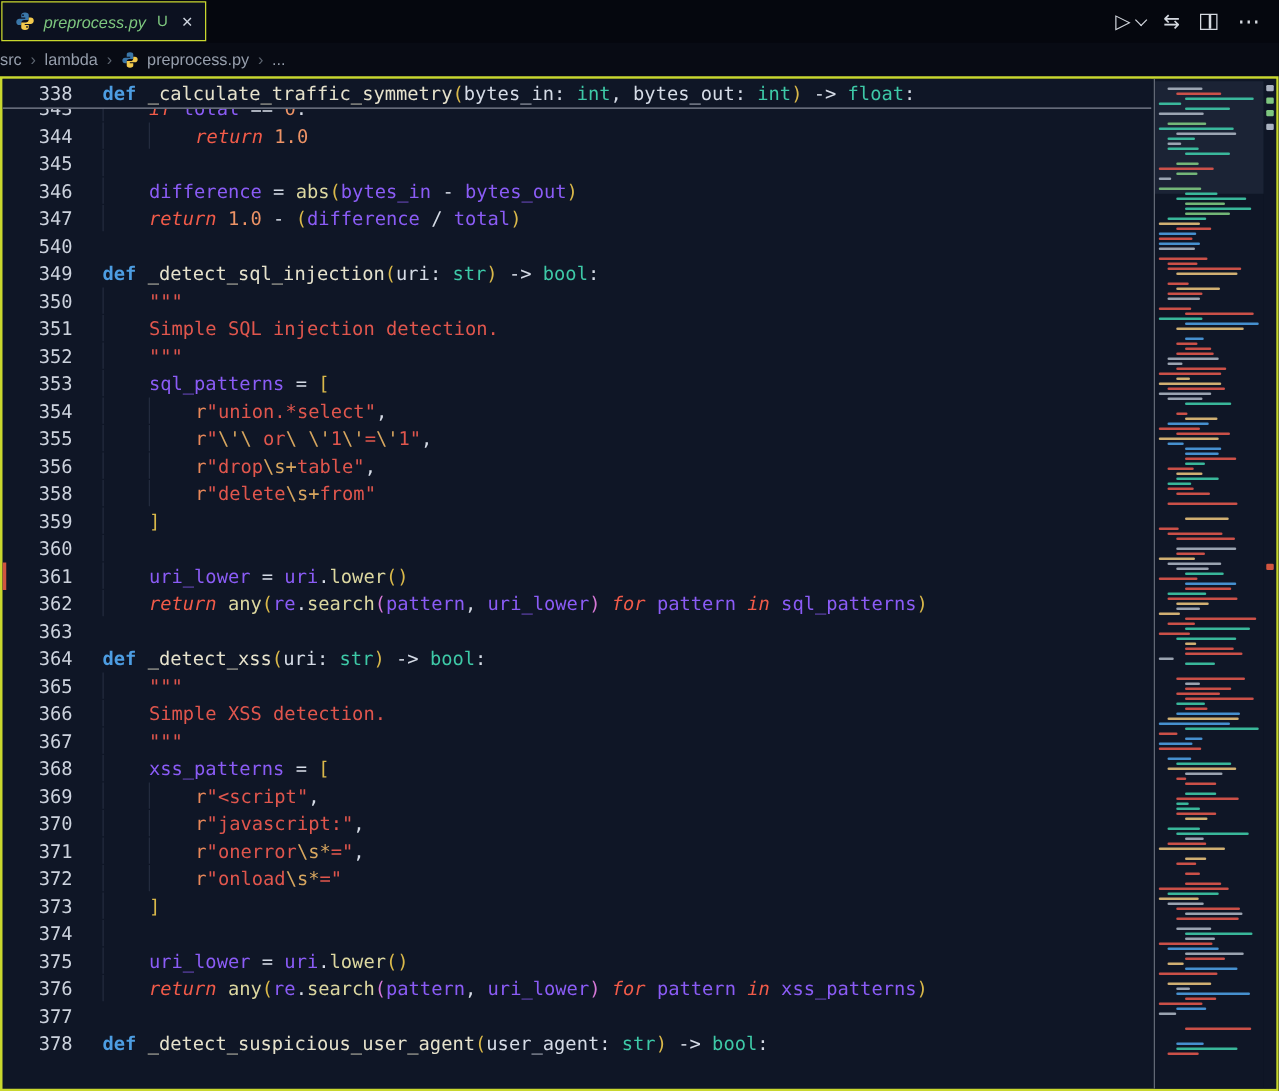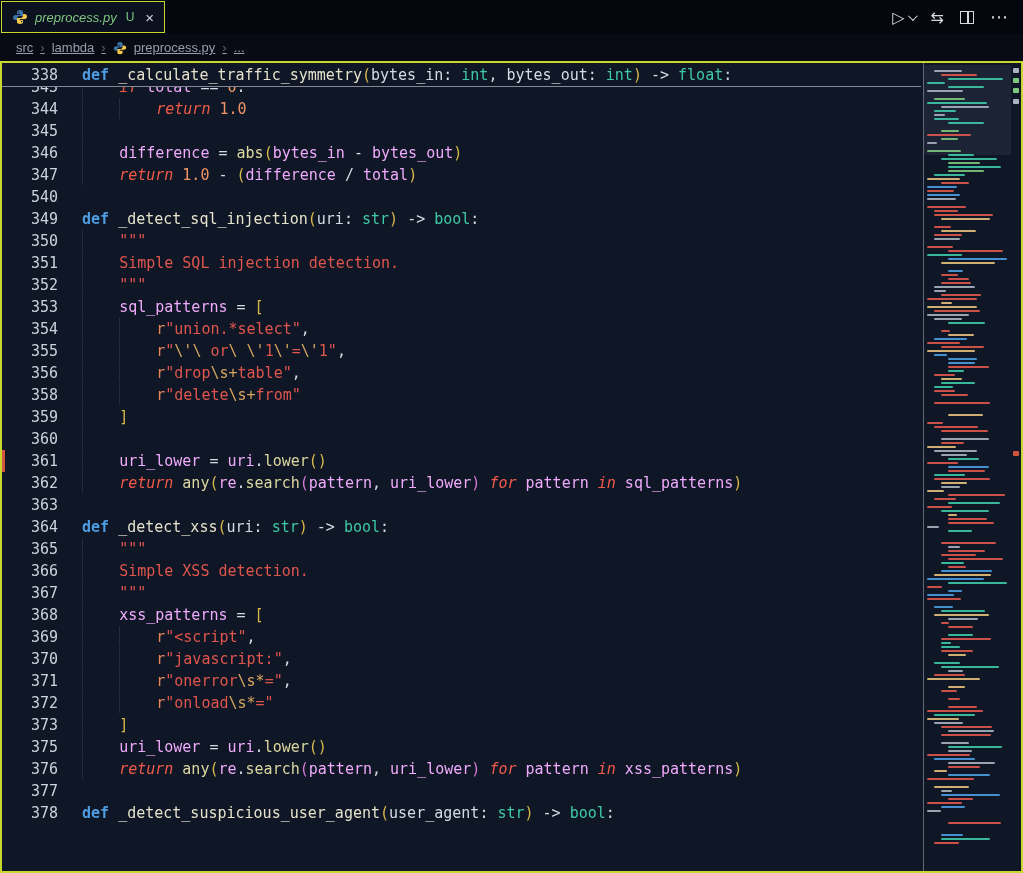--- a/index.html
+++ b/index.html
@@ -19,22 +19,22 @@
 
   .actions { margin-left:auto; display:flex; align-items:center; gap:16px; padding-right:14px; color:#d5d9e0; }
   .act { display:flex; align-items:center; gap:3px; font-size:16px; cursor:pointer; }
   .chev { width:7px; height:7px; border-right:1.5px solid #d5d9e0; border-bottom:1.5px solid #d5d9e0;
           transform:rotate(45deg) translateY(-2px); display:inline-block; }
   .spliticon { width:14px; height:13px; border:1.5px solid #d5d9e0; position:relative; display:inline-block; }
   .spliticon::after { content:""; position:absolute; left:50%; top:0; bottom:0; width:1.5px; background:#d5d9e0; }
   .more { font-size:18px; letter-spacing:1px; }
 
   
-  .breadcrumb { height:27px; display:flex; align-items:center; gap:7px; padding-left:16px;
-                background:#080b14; font-size:13px; color:#969eac;text-decoration:underline; }
+  .breadcrumb { height:27px; display:flex; align-items:center; gap:7px; 
+                background:#080b14; font-size:13px; color:#969eac; }
   .bc-sep { color:#5d6570; font-size:13px; }
   .breadcrumb .pyicon { width:14px; height:14px; flex:0 0 14px; }
 
   
   .editor { position:absolute; top:61px; left:0; right:0; bottom:0;
             background:#0f1626; border:2px solid #c9d82e; overflow:hidden; }
 
   .mono { font-family:"DejaVu Sans Mono", monospace; font-size:15px; line-height:22px; }
 
   .sticky { position:relative; z-index:3; height:24px; background:#0f1626; display:flex; align-items:center;
@@ -54,21 +54,21 @@
   .tk-fn  { color:#e6e2cc; }
   .tk-call{ color:#dcd7a0; }
   .tk-str { color:#e0564d; }
   .tk-esc { color:#d7a65f; }
   .tk-pre { color:#e8885a; }
   .tk-num { color:#ed9366; }
   .tk-op  { color:#d5dbe6; }
   .tk-pun { color:#d5dbe6; }
   .tk-b1  { color:#d9b84a; }
   .tk-b2  { color:#d678d6; }
-  .tk-t   { color:#f0abfc; }
+  .tk-t   { color:#8b5cf6; }
   .tk-ind { display:inline-block; height:21px; vertical-align:top; white-space:pre;
             border-left:1px solid rgba(160,180,210,0.14); }
 
   
   .minimap { position:absolute; top:0; bottom:0; right:10px; width:88px; background:#0f1626;
              border-left:1px solid rgba(235,240,248,0.38); z-index:2; padding-top:3px; cursor:pointer; }
   .mm-slider { position:absolute; left:0; right:0; top:2px; height:90px; background:rgba(140,155,185,0.10); }
   .mmrow { height:4px; }
   .mmbar { height:2px; border-radius:1px; opacity:0.9; }
   .ruler { position:absolute; top:0; bottom:0; right:0; width:10px; background:#0f1626; z-index:2; }
@@ -153,20 +153,21 @@
           <div class="row"><span class="ln">364</span><span class="cl"><span class="tk-kw">def</span><span class="tk-t"> </span><span class="tk-fn">_detect_xss</span><span class="tk-b1">(</span><span class="tk-prm">uri</span><span class="tk-pun">:</span><span class="tk-t"> </span><span class="tk-typ">str</span><span class="tk-b1">)</span><span class="tk-t"> </span><span class="tk-op">-&gt;</span><span class="tk-t"> </span><span class="tk-typ">bool</span><span class="tk-pun">:</span></span></div>
           <div class="row"><span class="ln">365</span><span class="cl"><span class="tk-ind">    </span><span class="tk-str">"""</span></span></div>
           <div class="row"><span class="ln">366</span><span class="cl"><span class="tk-ind">    </span><span class="tk-str">Simple XSS detection.</span></span></div>
           <div class="row"><span class="ln">367</span><span class="cl"><span class="tk-ind">    </span><span class="tk-str">"""</span></span></div>
           <div class="row"><span class="ln">368</span><span class="cl"><span class="tk-ind">    </span><span class="tk-t">xss_patterns </span><span class="tk-op">=</span><span class="tk-t"> </span><span class="tk-b1">[</span></span></div>
           <div class="row"><span class="ln">369</span><span class="cl"><span class="tk-ind">    </span><span class="tk-ind">    </span><span class="tk-pre">r</span><span class="tk-str">"&lt;script"</span><span class="tk-pun">,</span></span></div>
           <div class="row"><span class="ln">370</span><span class="cl"><span class="tk-ind">    </span><span class="tk-ind">    </span><span class="tk-pre">r</span><span class="tk-str">"javascript:"</span><span class="tk-pun">,</span></span></div>
           <div class="row"><span class="ln">371</span><span class="cl"><span class="tk-ind">    </span><span class="tk-ind">    </span><span class="tk-pre">r</span><span class="tk-str">"onerror</span><span class="tk-esc">\s*</span><span class="tk-str">="</span><span class="tk-pun">,</span></span></div>
           <div class="row"><span class="ln">372</span><span class="cl"><span class="tk-ind">    </span><span class="tk-ind">    </span><span class="tk-pre">r</span><span class="tk-str">"onload</span><span class="tk-esc">\s*</span><span class="tk-str">="</span></span></div>
           <div class="row"><span class="ln">373</span><span class="cl"><span class="tk-ind">    </span><span class="tk-b1">]</span></span></div>
+          <div class="row"><span class="ln">374</span><span class="cl"><span class="tk-ind"></span></span></div>
           <div class="row"><span class="ln">375</span><span class="cl"><span class="tk-ind">    </span><span class="tk-t">uri_lower </span><span class="tk-op">=</span><span class="tk-t"> uri</span><span class="tk-pun">.</span><span class="tk-call">lower</span><span class="tk-b1">(</span><span class="tk-b1">)</span></span></div>
           <div class="row"><span class="ln">376</span><span class="cl"><span class="tk-ind">    </span><span class="tk-ctl">return</span><span class="tk-t"> </span><span class="tk-call">any</span><span class="tk-b1">(</span><span class="tk-t">re</span><span class="tk-pun">.</span><span class="tk-call">search</span><span class="tk-b2">(</span><span class="tk-t">pattern</span><span class="tk-pun">,</span><span class="tk-t"> uri_lower</span><span class="tk-b2">)</span><span class="tk-t"> </span><span class="tk-ctl">for</span><span class="tk-t"> pattern </span><span class="tk-ctl">in</span><span class="tk-t"> xss_patterns</span><span class="tk-b1">)</span></span></div>
           <div class="row"><span class="ln">377</span><span class="cl"></span></div>
           <div class="row"><span class="ln">378</span><span class="cl"><span class="tk-kw">def</span><span class="tk-t"> </span><span class="tk-fn">_detect_suspicious_user_agent</span><span class="tk-b1">(</span><span class="tk-prm">user_agent</span><span class="tk-pun">:</span><span class="tk-t"> </span><span class="tk-typ">str</span><span class="tk-b1">)</span><span class="tk-t"> </span><span class="tk-op">-&gt;</span><span class="tk-t"> </span><span class="tk-typ">bool</span><span class="tk-pun">:</span></span></div>
         </div>
     </div>
 
     <div class="minimap" id="minimap">
       <div class="mm-slider"></div>
     <div class="mmrow"></div>

